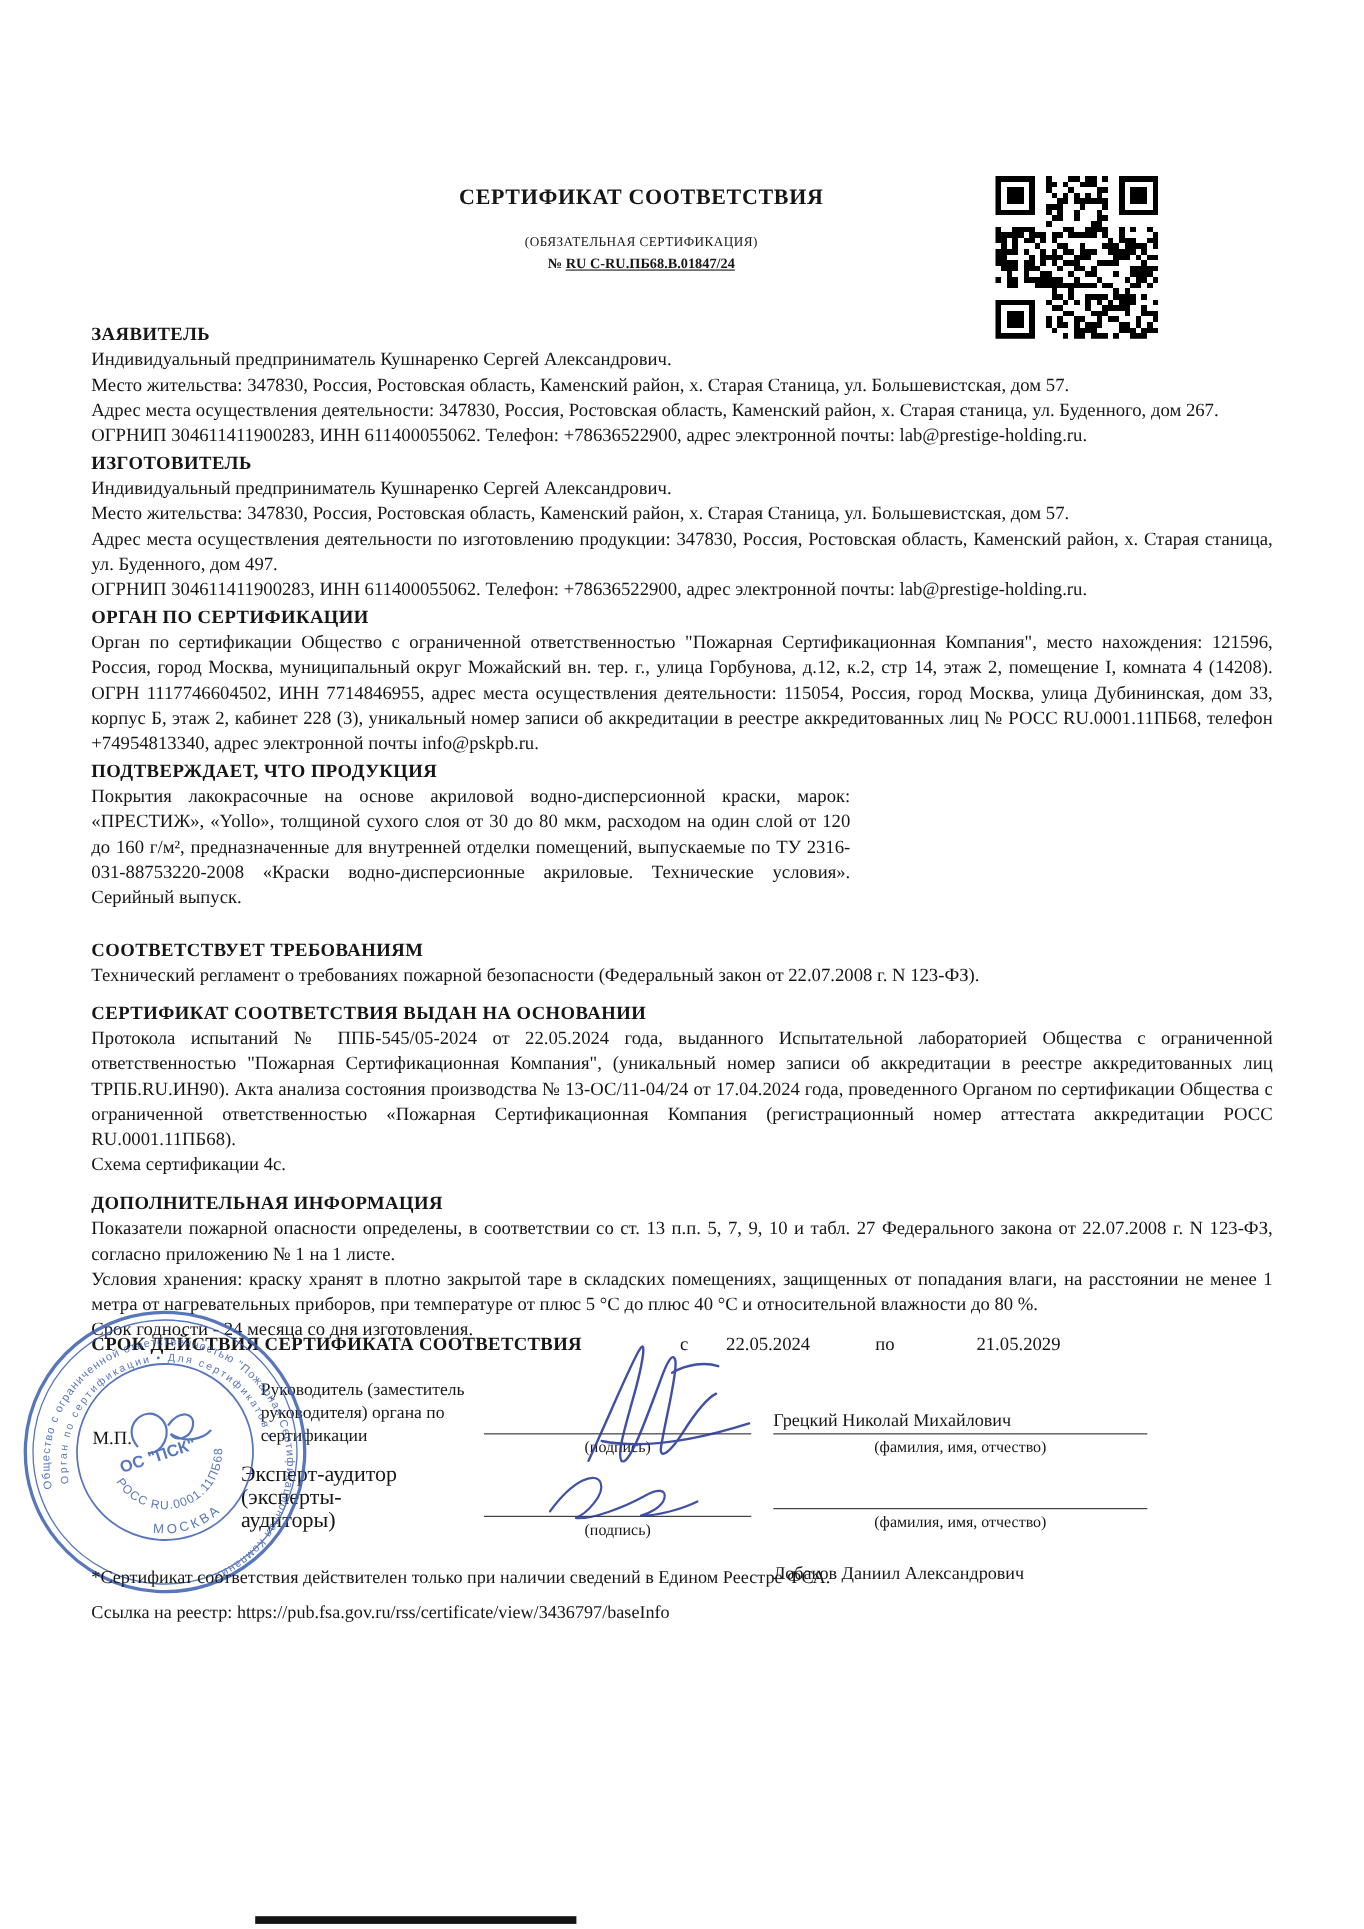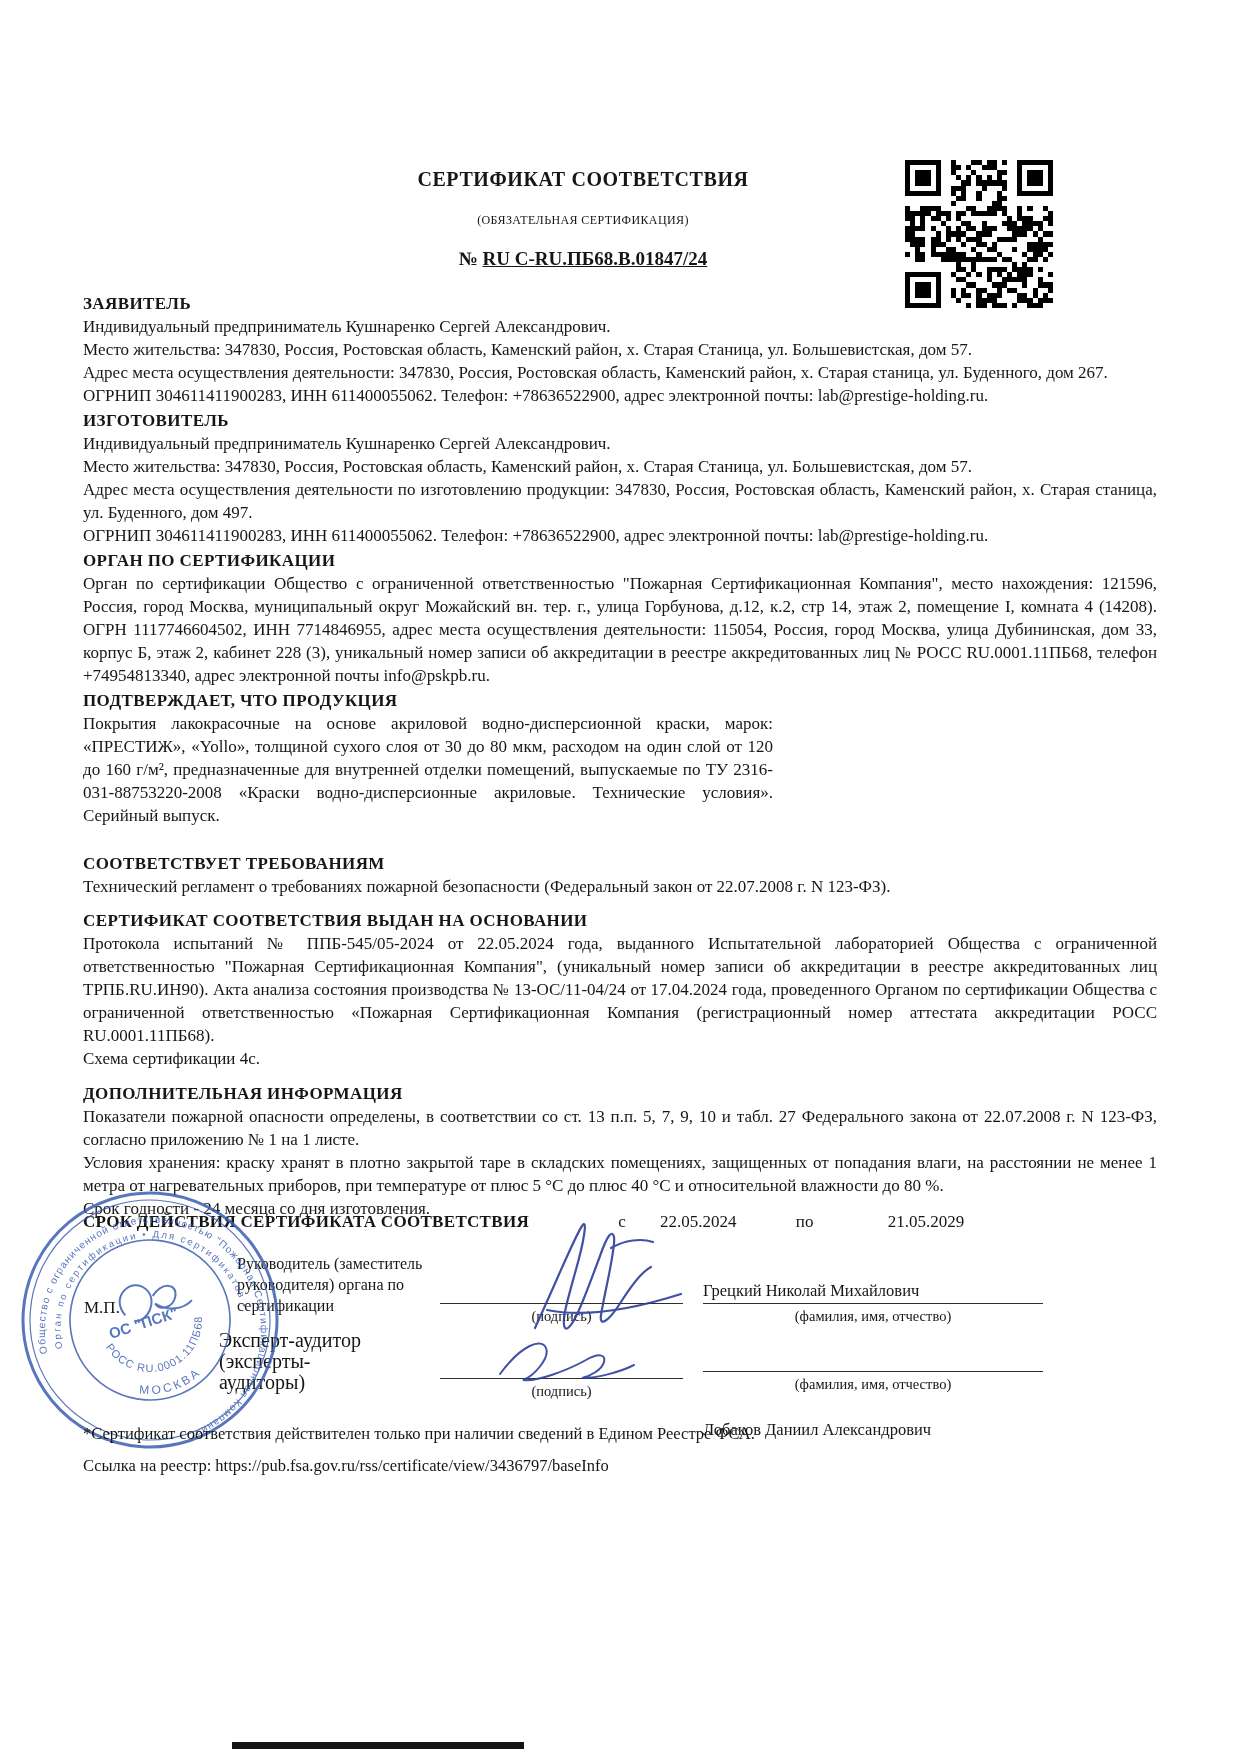--- a/index.html
+++ b/index.html
@@ -8,21 +8,21 @@
     width:1240px; height:1754px;
     font-family:"Liberation Serif","DejaVu Serif",serif;
     color:#161616;
   }
   .page { position:relative; width:1240px; height:1754px; background:#fff; overflow:hidden; }
 
   
   .header { position:absolute; top:168px; left:83px; width:1000px; text-align:center; }
   .title { font-size:20px; font-weight:bold; letter-spacing:0.6px; }
   .subtitle { margin-top:22px; font-size:12px; letter-spacing:0.4px; }
-  .cert-number { margin-top:20px; font-size:19px; font-weight:bold; }
+  .cert-number { margin-top:4px; font-size:13px; font-weight:bold; }
   .cert-number .num { text-decoration:underline; }
 
   .qr-box { position:absolute; top:160px; left:905px; width:148px; height:148px; }
   .qr-box svg { width:148px; height:148px; display:block; }
 
   
   .docbody { position:absolute; top:290px; left:83px; width:1074px; font-size:17px; line-height:23px; text-align:justify; }
   .sec-h { font-size:17px; font-weight:bold; text-align:left; letter-spacing:0.4px; margin-top:2px; }
   .mt-md { margin-top:25px; }
   .mt-sm { margin-top:11px; }

